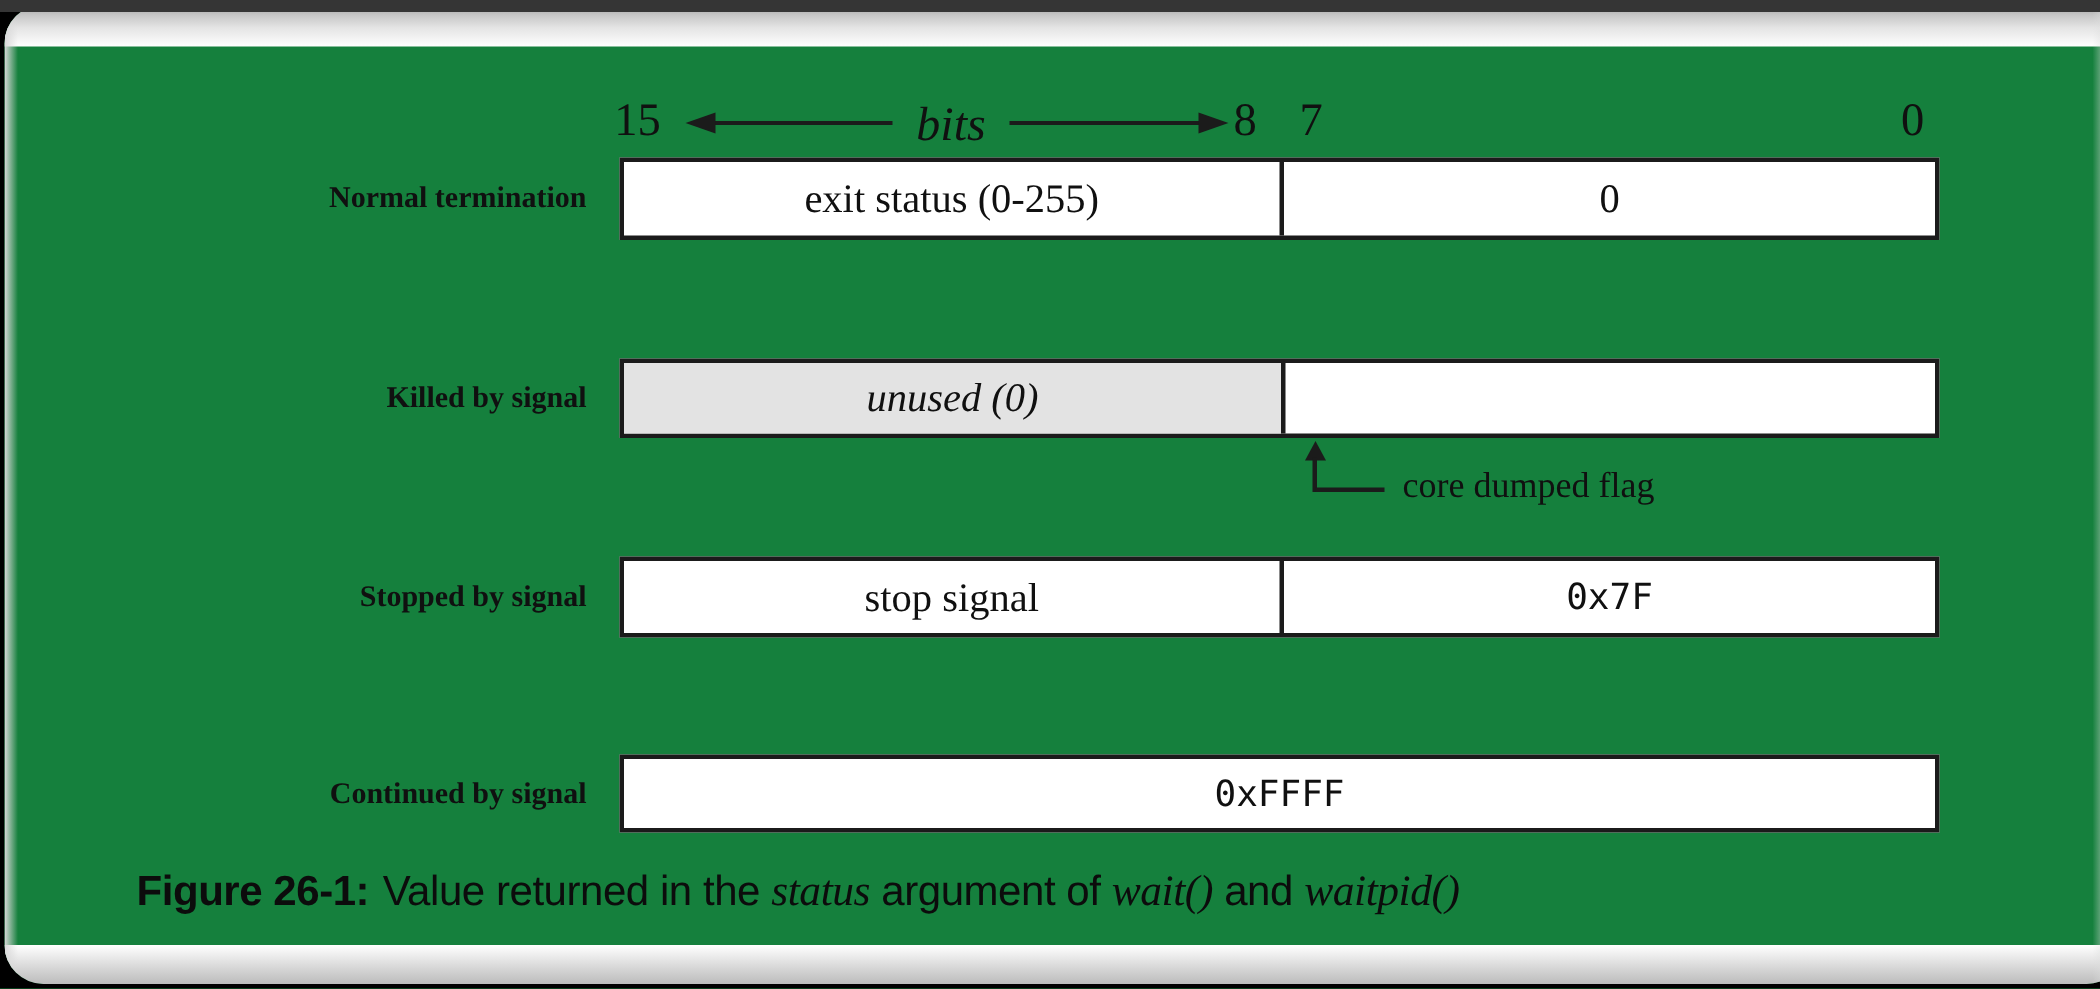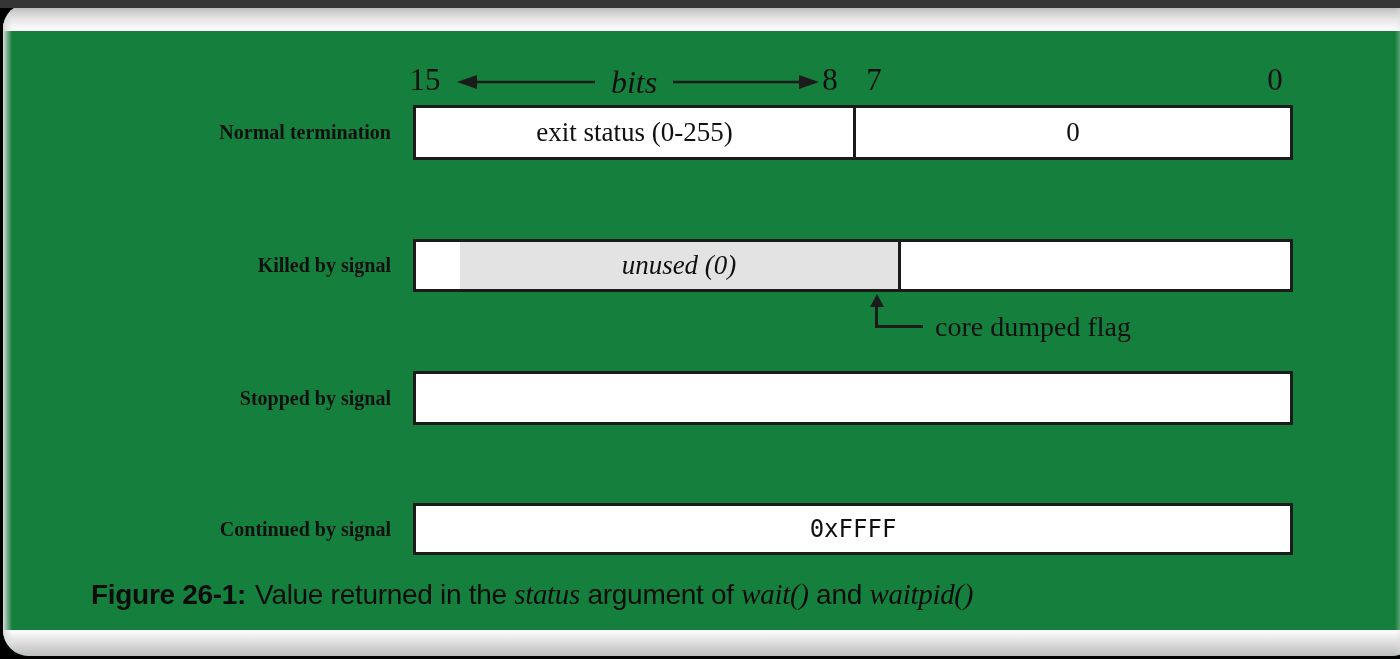--- a/index.html
+++ b/index.html
@@ -34,34 +34,34 @@
   .bitbox {
     position:absolute; left:410px; width:880px; box-sizing:border-box;
     border:3px solid #1b1b1b; background:#fff; display:flex;
   }
   .cell {
     display:flex; align-items:center; justify-content:center;
     font-size:27px; color:#101010; min-width:0;
   }
   .cell.grow { flex:1 1 auto; }
   .cell.divider { border-left:3px solid #1b1b1b; }
-  .cell.shaded { background:#e3e3e3; font-style:italic;margin-left:44px; }
+  .cell.shaded { background:#e3e3e3; font-style:italic; }
   .cell.mono { font-family:"DejaVu Sans Mono", monospace; font-size:24px; }
 
   .bitnum { position:absolute; width:44px; text-align:center; font-size:31px; line-height:34px; }
   .bits-word { position:absolute; left:594px; top:61px; width:74px; text-align:center;
                font-style:italic; font-size:32px; }
   .arrows-svg { position:absolute; left:450px; top:68px; }
 
   .cd-arrowhead { position:absolute; left:867px; top:291px; width:0; height:0;
                   border-left:7px solid transparent; border-right:7px solid transparent;
                   border-bottom:13px solid #1b1b1b; }
   .cd-shaft { position:absolute; left:872px; top:302px; width:3px; height:23px; background:#1b1b1b; }
   .cd-hline { position:absolute; left:874px; top:322px; width:46px; height:3px; background:#1b1b1b; }
-  .cd-label { position:absolute; left:932px; top:308px; font-size:28px; }
+  .cd-label { position:absolute; left:932px; top:308px; font-size:24px; }
 
   .caption { position:absolute; left:88px; top:575px; font-family:"Liberation Sans", sans-serif;
              font-size:28px; color:#0c0c0c; letter-spacing:-0.3px; }
   .caption .cap-bold { font-weight:bold; margin-right:9px; }
   .caption .cap-it { font-family:"Liberation Serif", serif; font-style:italic; font-size:29px; }
 </style>
 </head>
 <body>
 
 <div class="frame">
@@ -96,20 +96,22 @@
       <div class="cell divider" style="flex:0 0 47px;"></div>
     </div>
 
     <div class="cd-arrowhead"></div>
     <div class="cd-shaft"></div>
     <div class="cd-hline"></div>
     <div class="cd-label">core dumped flag</div>
 
     <div class="row-label" style="top:380px;">Stopped by signal</div>
     <div class="bitbox" style="top:368px; height:54px;">
+      <div class="cell" style="flex:0 0 437px;">stop signal</div>
+      <div class="cell grow divider mono">0x7F</div>
     </div>
 
     <div class="row-label" style="top:511px;">Continued by signal</div>
     <div class="bitbox" style="top:500px; height:52px;">
       <div class="cell grow mono">0xFFFF</div>
     </div>
 
     <div class="caption">
       <span class="cap-bold">Figure 26-1:</span><span>Value returned in the </span><span class="cap-it">status</span><span> argument of </span><span class="cap-it">wait()</span><span> and </span><span class="cap-it">waitpid()</span>
     </div>

